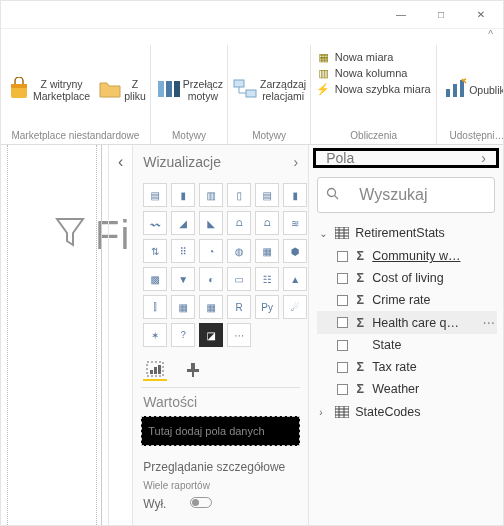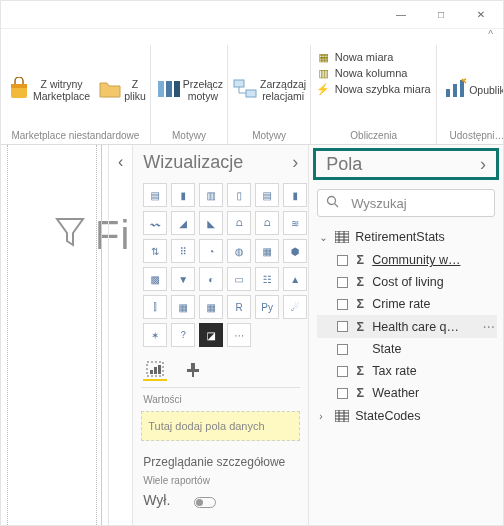--- a/index.html
+++ b/index.html
@@ -29,40 +29,40 @@
   .dotted-v.d1 { left: 6px; }
   .dotted-v.d2 { left: 95px; }
   .solid-v   { position: absolute; top: 0; bottom: 0; left: 100px; border-left: 1px solid #ccc; }
 
   .collapse-bar { width: 24px; border-left: 1px solid #e5e5e5; display: flex; align-items: flex-start; justify-content: center; padding-top: 8px; color: #666; }
 
   .panel { border-left: 1px solid #e5e5e5; background: #fafafa; display: flex; flex-direction: column; }
   .panel.viz { width: 176px; }
   .panel.fields { width: 196px; }
 
-  .panel-header { height: 34px; display: flex; align-items: center; justify-content: space-between; padding: 0 10px; font-size: 18px; color: #777; }
-  .panel-header.highlight { border: 3px solid #0f766e; margin: 3px 4px; height: 32px; }
+  .panel-header { height: 34px; display: flex; align-items: center; justify-content: space-between; padding: 0 10px; font-size: 14px; color: #777; }
+  .panel-header.highlight { border: 3px solid #000000; margin: 3px 4px; height: 20px; }
 
   .viz-grid { display: grid; grid-template-columns: repeat(6, 24px); grid-auto-rows: 24px; gap: 4px 4px; padding: 4px 8px 6px 10px; }
   .viz-cell { width: 24px; height: 24px; background: #fff; border: 1px solid #d8d8d8; display:flex; align-items:center; justify-content:center; font-size:10px; color:#5b7ba3; }
   .viz-cell.dark { background:#2c2c2c; color:#fff; border-color:#2c2c2c; }
 
   .tool-row { display:flex; gap:14px; padding: 6px 10px; }
   .tool-btn { width: 24px; height: 22px; display:flex; align-items:center; justify-content:center; }
   .tool-sep { border-top:1px solid #e0e0e0; margin: 0 8px; }
 
-  .section-hd { font-size: 10px; color:#888; padding: 6px 10px 4px; }
-  .drop-well { margin: 2px 8px 6px; border: 1px dashed #d0d0d0; background:#fef9c3; padding: 8px 6px; font-size: 11px; color:#888; }
+  .section-hd { font-size: 14px; color:#888; padding: 6px 10px 4px; }
+  .drop-well { margin: 2px 8px 6px; border: 1px dashed #d0d0d0; background:#000000; padding: 8px 6px; font-size: 11px; color:#888; }
   .drill-hd { font-size: 12px; color:#666; padding: 8px 10px 2px; }
   .tiny { font-size:10px; color:#888; padding:4px 10px; }
-  .toggle-row { display:flex; align-items:flex-end; gap:24px; padding:2px 10px; font-size:14px; color:#666; }
+  .toggle-row { display:flex; align-items:flex-start; gap:24px; padding:2px 10px; font-size:12px; color:#666; }
   .toggle { width:22px; height:11px; border-radius:6px; border:1px solid #999; position:relative; }
   .toggle::after { content:""; position:absolute; left:1px; top:1px; width:7px; height:7px; border-radius:50%; background:#999; }
 
-  .search-box { margin:6px 8px; height:28px; border:1px solid #d0d0d0; border-radius:3px; background:#fff; display:flex; align-items:center; padding:0 8px; gap:12px; color:#888; font-size:13px; }
+  .search-box { margin:6px 8px; height:36px; border:1px solid #d0d0d0; border-radius:3px; background:#fff; display:flex; align-items:center; padding:0 8px; gap:20px; color:#888; font-size:16px; }
 
   .tree { padding: 2px 6px 6px 8px; font-size:12.5px; color:#333; }
   .tree-table { display:flex; align-items:center; gap:6px; padding:5px 2px; cursor:default; }
   .tree-field { display:flex; align-items:center; gap:6px; padding:4px 2px 4px 20px; }
   .tree-field.sel { background:#eee; }
   .chk { width:11px; height:11px; border:1px solid #888; background:#fff; flex:0 0 auto; }
   .sigma { font-weight:bold; color:#555; width:12px; text-align:center; }
   .tbl-icon { width:14px; height:12px; }
   .tbl-icon svg { display:block; }
   .caret { font-size:10px; color:#666; width:10px; }

